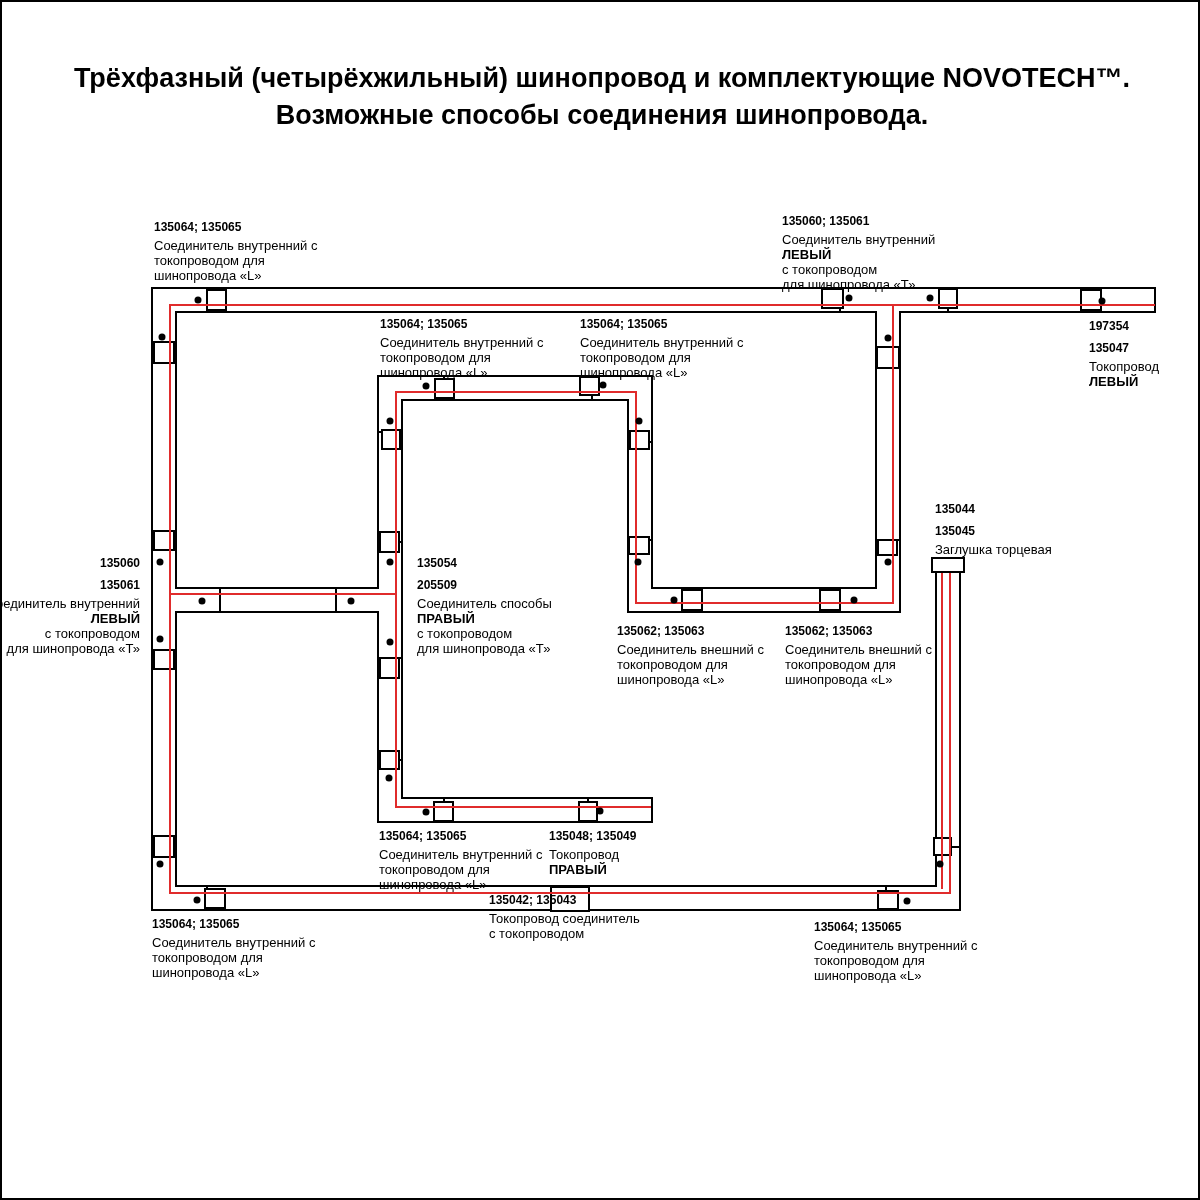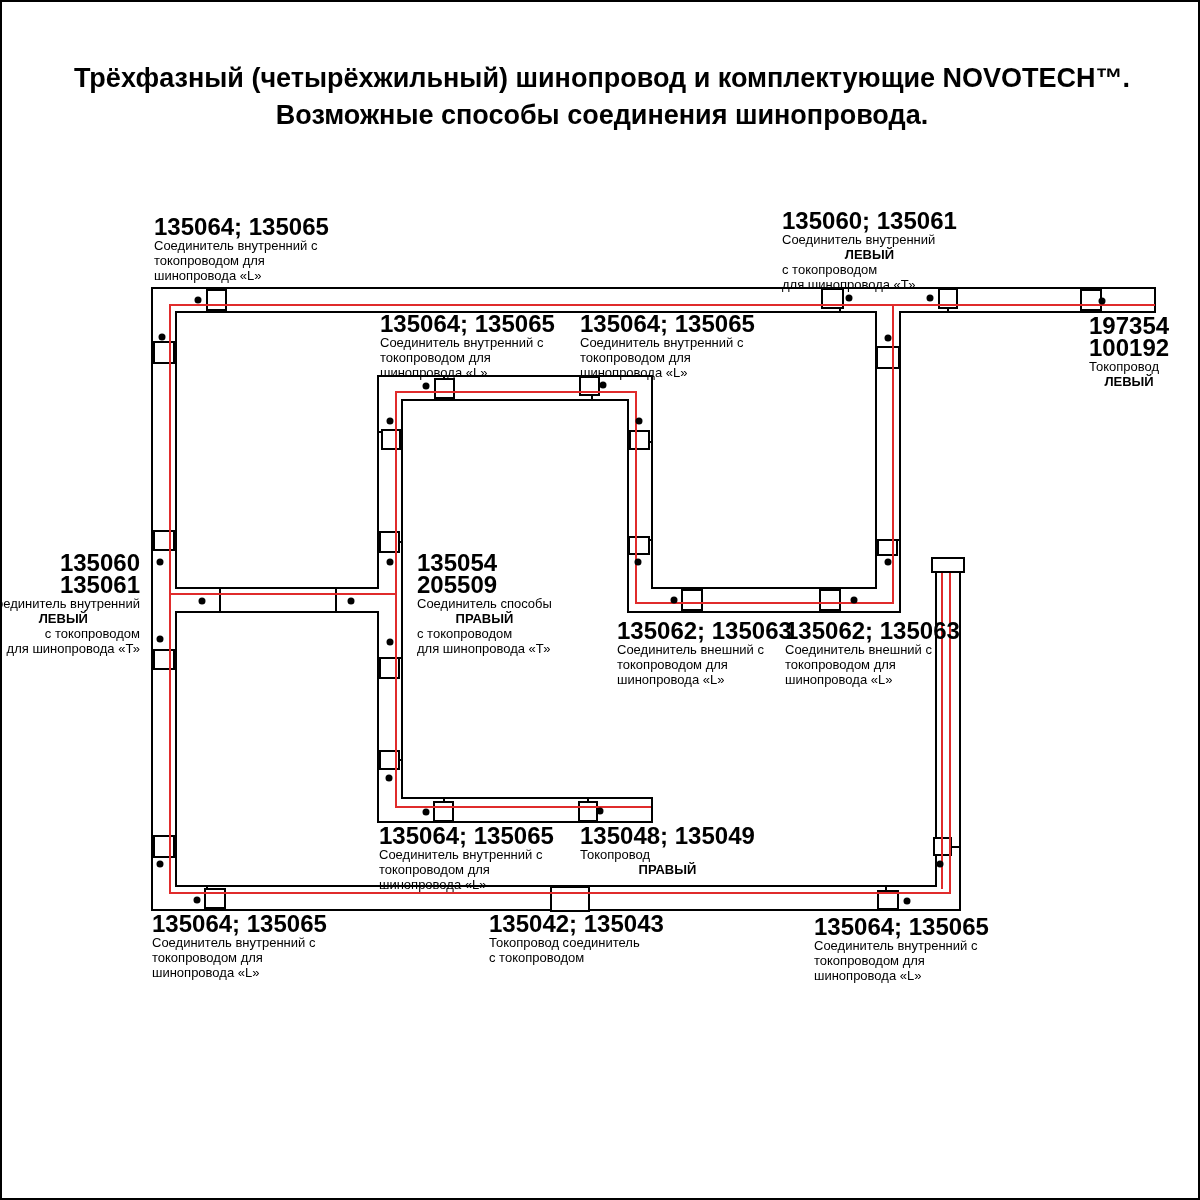--- a/index.html
+++ b/index.html
@@ -1,23 +1,23 @@
 <!DOCTYPE html>
 <html><head>
 <meta charset="utf-8">
 <style>
   html,body{margin:0;padding:0;background:#888;}
   #page{position:relative;width:1200px;height:1200px;background:#fff;border:2px solid #000;box-sizing:border-box;overflow:hidden;font-family:"Liberation Sans",sans-serif;}
   #diagram-svg{position:absolute;left:0;top:0;}
   #title{position:absolute;left:0;top:58px;width:1200px;text-align:center;font-weight:bold;font-size:27px;line-height:37px;color:#000;}
   .lbl{position:absolute;color:#000;white-space:nowrap;}
   .lbl.r{text-align:right;}
-  .code{font-size:24px;font-weight:bold;line-height:22px;}
+  .code{font-size:12px;font-weight:bold;line-height:22px;}
   .d{font-size:13px;line-height:15px;}
-  .d.b{font-weight:bold;text-align:center;}
+  .d.b{font-weight:bold;}
 </style>
 </head>
 <body>
 
 <div id="page">
 
   <div id="title">
     <div>Трёхфазный (четырёхжильный) шинопровод и комплектующие NOVOTECH™.</div>
     <div>Возможные способы соединения шинопровода.</div>
   </div>
@@ -132,21 +132,21 @@
   <div class="lbl" style="left:780px;top:208px">
     <div class="code">135060; 135061</div>
     <div class="d">Соединитель внутренний</div>
     <div class="d b">ЛЕВЫЙ</div>
     <div class="d">с токопроводом</div>
     <div class="d">для шинопровода «Т»</div>
   </div>
 
   <div class="lbl" style="left:1087px;top:313px">
     <div class="code">197354</div>
-    <div class="code">100192</div>
+    <div class="code">135047</div>
     <div class="d">Токопровод</div>
     <div class="d b">ЛЕВЫЙ</div>
   </div>
 
   <div class="lbl" style="left:378px;top:311px">
     <div class="code">135064; 135065</div>
     <div class="d">Соединитель внутренний с</div>
     <div class="d">токопроводом для</div>
     <div class="d">шинопровода «L»</div>
   </div>
@@ -169,20 +169,25 @@
 
   <div class="lbl" style="left:415px;top:550px">
     <div class="code">135054</div>
     <div class="code">205509</div>
     <div class="d">Соединитель способы</div>
     <div class="d b">ПРАВЫЙ</div>
     <div class="d">с токопроводом</div>
     <div class="d">для шинопровода «Т»</div>
   </div>
 
+  <div class="lbl" style="left:933px;top:496px">
+    <div class="code">135044</div>
+    <div class="code">135045</div>
+    <div class="d">Заглушка торцевая</div>
+  </div>
 
   <div class="lbl" style="left:615px;top:618px">
     <div class="code">135062; 135063</div>
     <div class="d">Соединитель внешний с</div>
     <div class="d">токопроводом для</div>
     <div class="d">шинопровода «L»</div>
   </div>
 
   <div class="lbl" style="left:783px;top:618px">
     <div class="code">135062; 135063</div>
@@ -191,34 +196,34 @@
     <div class="d">шинопровода «L»</div>
   </div>
 
   <div class="lbl" style="left:377px;top:823px">
     <div class="code">135064; 135065</div>
     <div class="d">Соединитель внутренний с</div>
     <div class="d">токопроводом для</div>
     <div class="d">шинопровода «L»</div>
   </div>
 
-  <div class="lbl" style="left:578px;top:823px">
+  <div class="lbl" style="left:547px;top:823px">
     <div class="code">135048; 135049</div>
     <div class="d">Токопровод</div>
     <div class="d b">ПРАВЫЙ</div>
   </div>
 
   <div class="lbl" style="left:150px;top:911px">
     <div class="code">135064; 135065</div>
     <div class="d">Соединитель внутренний с</div>
     <div class="d">токопроводом для</div>
     <div class="d">шинопровода «L»</div>
   </div>
 
-  <div class="lbl" style="left:487px;top:911px">
+  <div class="lbl" style="left:487px;top:887px">
     <div class="code">135042; 135043</div>
     <div class="d">Токопровод соединитель</div>
     <div class="d">с токопроводом</div>
   </div>
 
   <div class="lbl" style="left:812px;top:914px">
     <div class="code">135064; 135065</div>
     <div class="d">Соединитель внутренний с</div>
     <div class="d">токопроводом для</div>
     <div class="d">шинопровода «L»</div>

